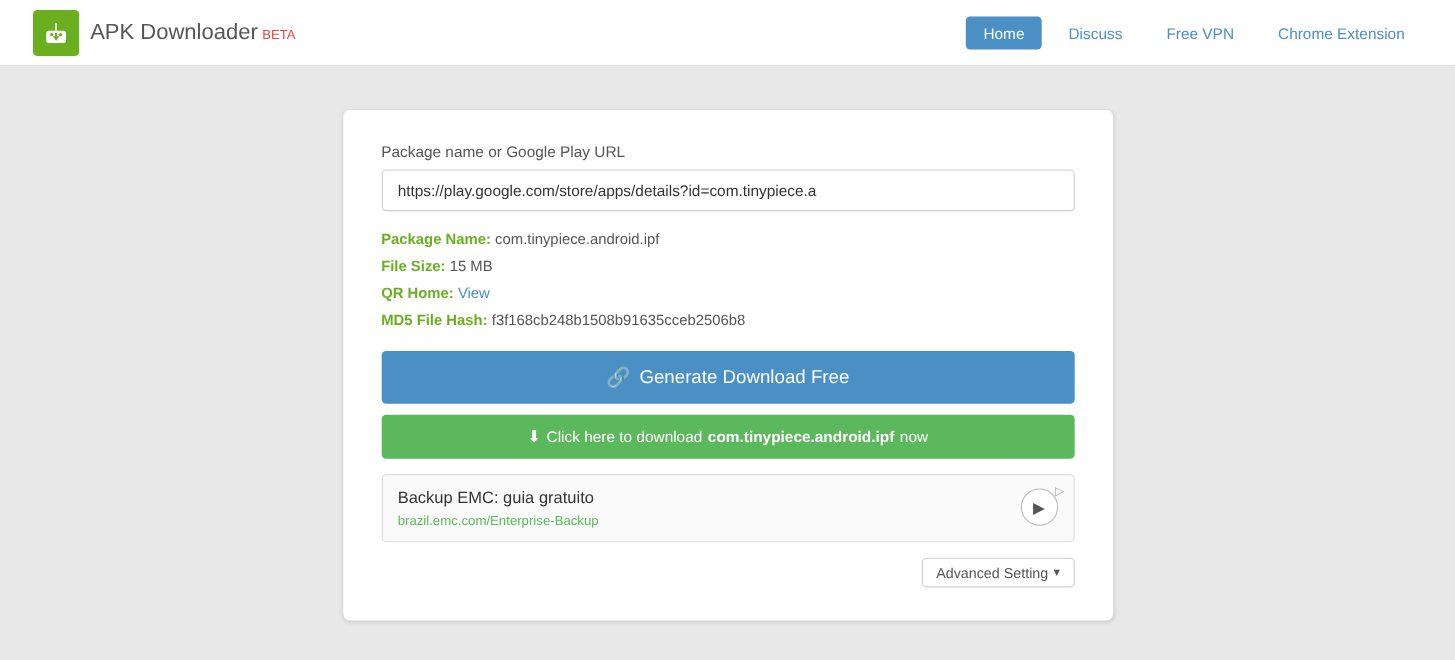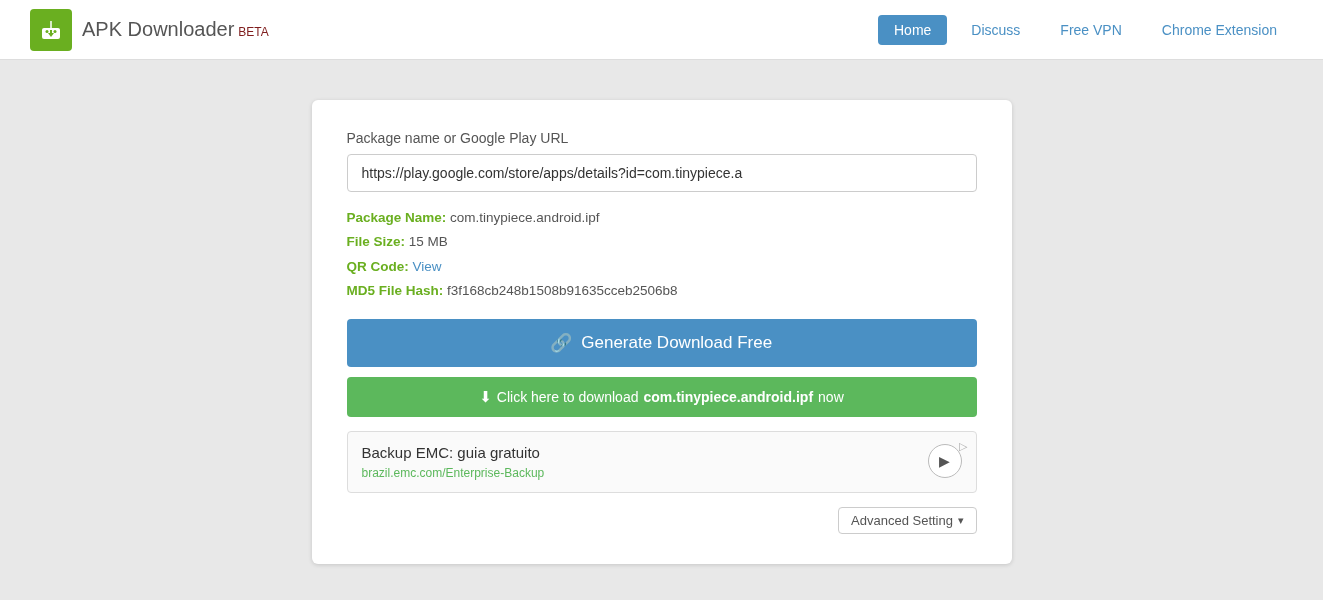--- a/index.html
+++ b/index.html
@@ -35,21 +35,21 @@
       color: white;
       font-size: 20px;
     }
     .app-title {
       font-size: 20px;
       color: #555;
       font-weight: normal;
     }
     .app-title span.beta {
       font-size: 12px;
-      color: #7f1d1d;
+      color: #ef4444;
       font-weight: normal;
       margin-left: 4px;
     }
     .header-nav {
       display: flex;
       align-items: center;
       gap: 8px;
     }
     .nav-btn {
       padding: 7px 16px;
@@ -268,21 +268,21 @@
     <div class="info-block">
       <div class="info-row">
         <span class="info-label">Package Name:</span>
         <span class="info-value"> </span><span class="info-value">com.tinypiece.android.ipf</span>
       </div>
       <div class="info-row">
         <span class="info-label">File Size:</span>
         <span class="info-value"> </span><span class="info-value">15 MB</span>
       </div>
       <div class="info-row">
-        <span class="info-label">QR Code:</span>
+        <span class="info-label">QR Home:</span>
         <span> </span><a class="info-link">View</a>
       </div>
       <div class="info-row">
         <span class="info-label">MD5 File Hash:</span>
         <span class="info-value"> </span><span class="info-value">f3f168cb248b1508b91635cceb2506b8</span>
       </div>
     </div>
 
     <button class="btn-generate">
       <span class="link-icon">🔗</span>

